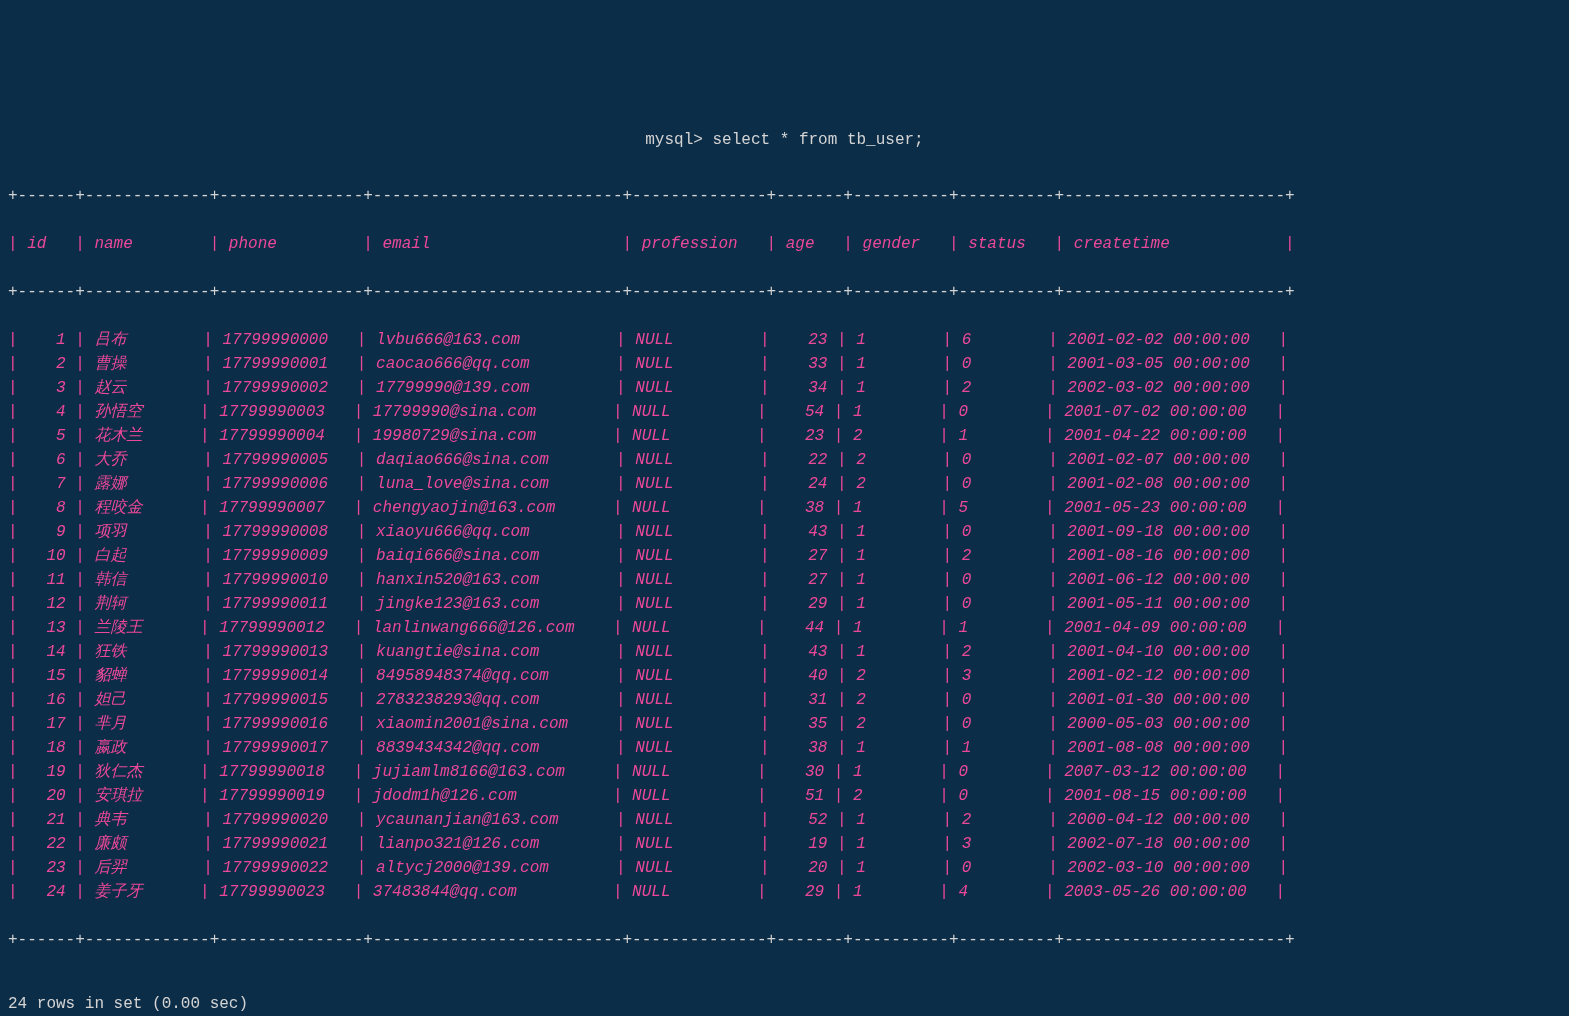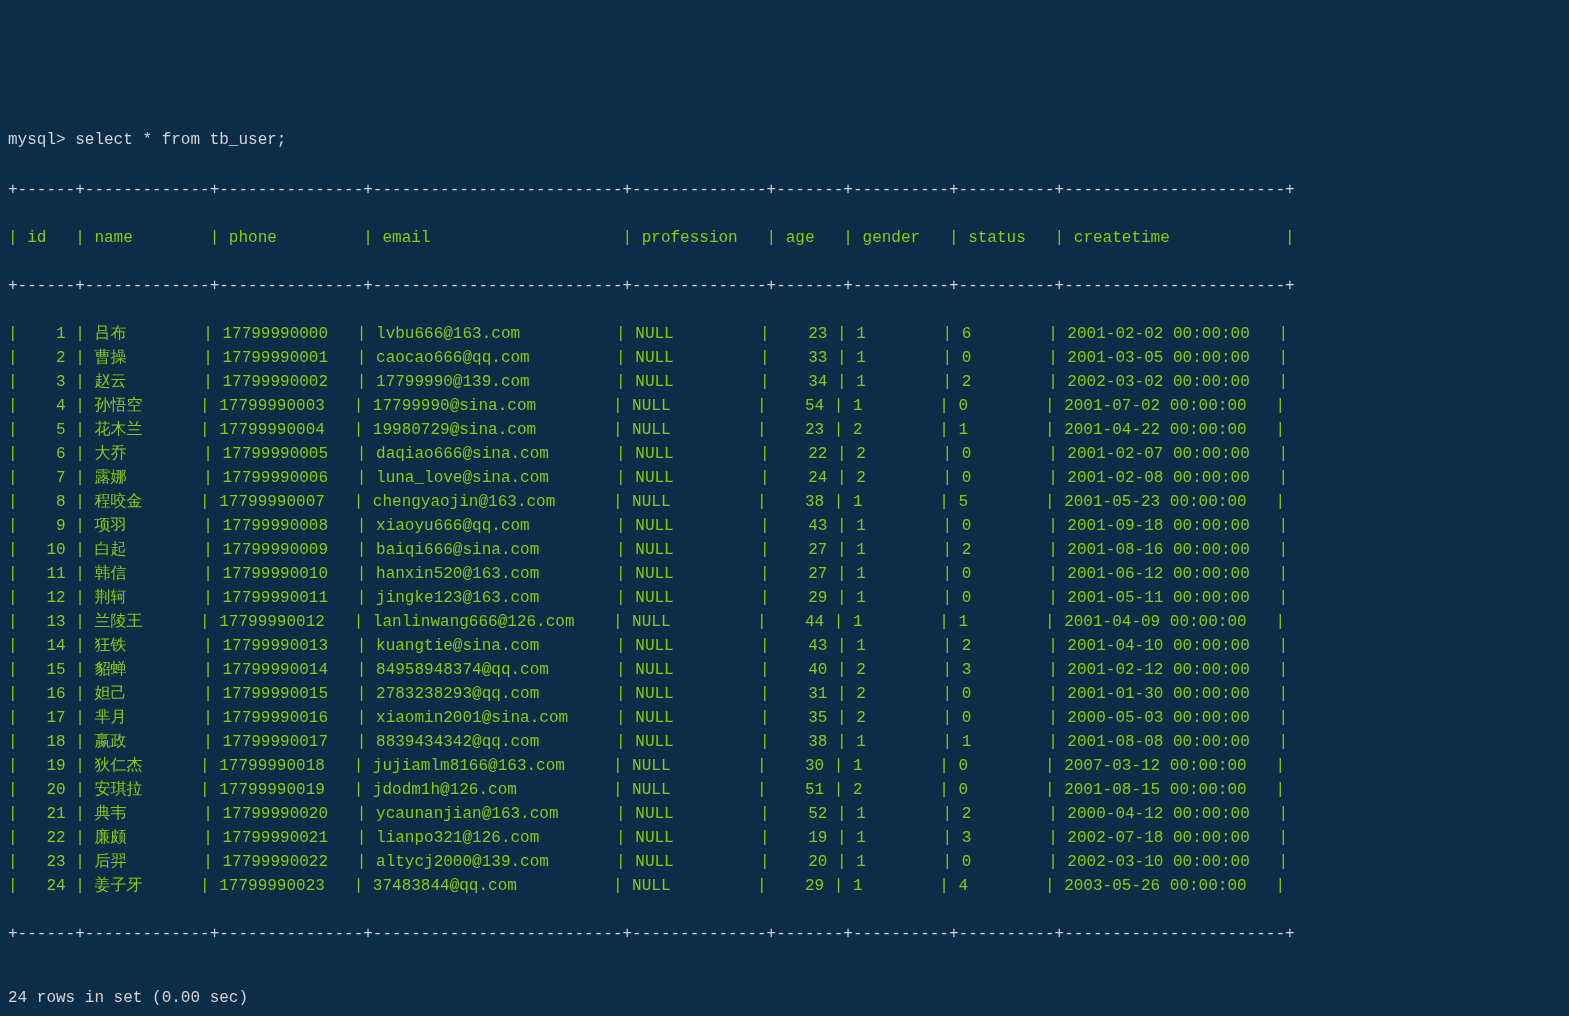--- a/index.html
+++ b/index.html
@@ -14,28 +14,30 @@
       font-size: 16px;
       line-height: 1.5;
       padding: 8px;
       white-space: pre;
       overflow-x: auto;
     }
     .terminal {
       color: #d4d4d4;
     }
     .prompt-line {
-      margin-bottom: 2px;
+      margin-bottom: 8px;
+      text-align: center;
     }
     .border-line {
       color: #d4d4d4;
       letter-spacing: 0;
     }
     .data-row {
-      color: #84cc16;
+      color: #ec4899;
+      font-style: italic;
     }
     .footer {
       margin-top: 16px;
     }
   </style>
 </head>
 <body>
 
 
 

